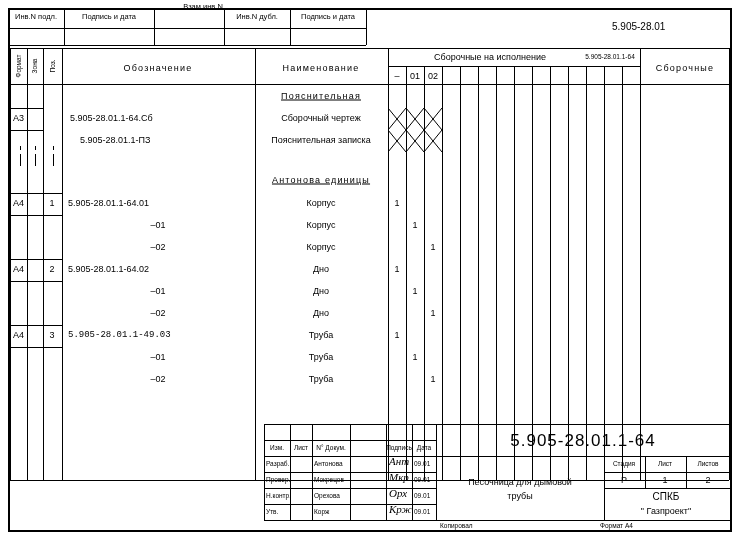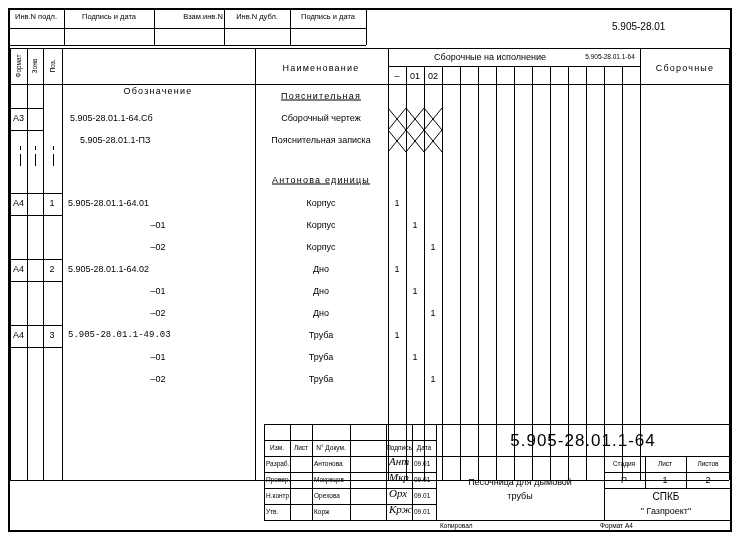--- a/index.html
+++ b/index.html
@@ -38,21 +38,21 @@
   <div class="ln h" style="left:8px; top:28px; width:358px;"></div>
   <div class="ln h" style="left:8px; top:45px; width:358px;"></div>
   <div class="ln v" style="left:64px;  top:8px; height:37px;"></div>
   <div class="ln v" style="left:154px; top:8px; height:37px;"></div>
   <div class="ln v" style="left:224px; top:8px; height:37px;"></div>
   <div class="ln v" style="left:290px; top:8px; height:37px;"></div>
   <div class="ln v" style="left:366px; top:8px; height:37px;"></div>
 
   <div class="txt sm c" style="left:36px;  top:13px;text-align:center;">Инв.N подл.</div>
   <div class="txt sm c" style="left:109px; top:13px;">Подпись и дата</div>
-  <div class="txt sm c" style="left:189px; top:13px;padding-left:28px;">Взам.инв.N</div>
+  <div class="txt sm c" style="left:189px; top:3px;padding-left:28px;">Взам.инв.N</div>
   <div class="txt sm c" style="left:257px; top:13px;">Инв.N дубл.</div>
   <div class="txt sm c" style="left:328px; top:13px;">Подпись и дата</div>
 
   <div class="txt med" style="left:612px; top:22px;">5.905-28.01</div>
 
   <div class="ln h" style="left:10px; top:48px;  width:719px;"></div>
   <div class="ln h" style="left:10px; top:84px;  width:719px;"></div>
   <div class="ln h" style="left:388px;top:66px;  width:252px;"></div>
 
   <div class="ln v" style="left:10px;  top:48px; height:432px;"></div>
@@ -74,21 +74,21 @@
   <div class="ln v" style="left:532px; top:66px; height:414px;"></div>
   <div class="ln v" style="left:550px; top:66px; height:414px;"></div>
   <div class="ln v" style="left:568px; top:66px; height:414px;"></div>
   <div class="ln v" style="left:586px; top:66px; height:414px;"></div>
   <div class="ln v" style="left:604px; top:66px; height:414px;"></div>
   <div class="ln v" style="left:622px; top:66px; height:414px;"></div>
 
   <div class="txt xs vert" style="left:19px; top:66px; transform:translate(-50%,-50%) rotate(-90deg);">Формат</div>
   <div class="txt xs vert" style="left:35px; top:66px; transform:translate(-50%,-50%) rotate(-90deg);">Зона</div>
   <div class="txt xs vert" style="left:53px; top:66px; transform:translate(-50%,-50%) rotate(-90deg);">Поз.</div>
-  <div class="txt mid sp" style="left:158px;top:68px;margin-top:23px;">Обозначение</div>
+  <div class="txt mid sp" style="left:158px;top:68px;">Обозначение</div>
   <div class="txt mid sp" style="left:321px;top:68px;">Наименование</div>
   <div class="txt mid" style="left:490px;top:57px;">Сборочные на исполнение</div>
   <div class="txt mid xs" style="left:610px;top:57px;">5.905-28.01.1-64</div>
   <div class="txt mid sp" style="left:685px;top:68px;">Сборочные</div>
 
   <div class="txt mid" style="left:397px;top:76px;">–</div>
   <div class="txt mid" style="left:415px;top:76px;">01</div>
   <div class="txt mid" style="left:433px;top:76px;">02</div>
 
   <div class="txt mid und sp" style="left:321px;top:96px;">Пояснительная</div>

